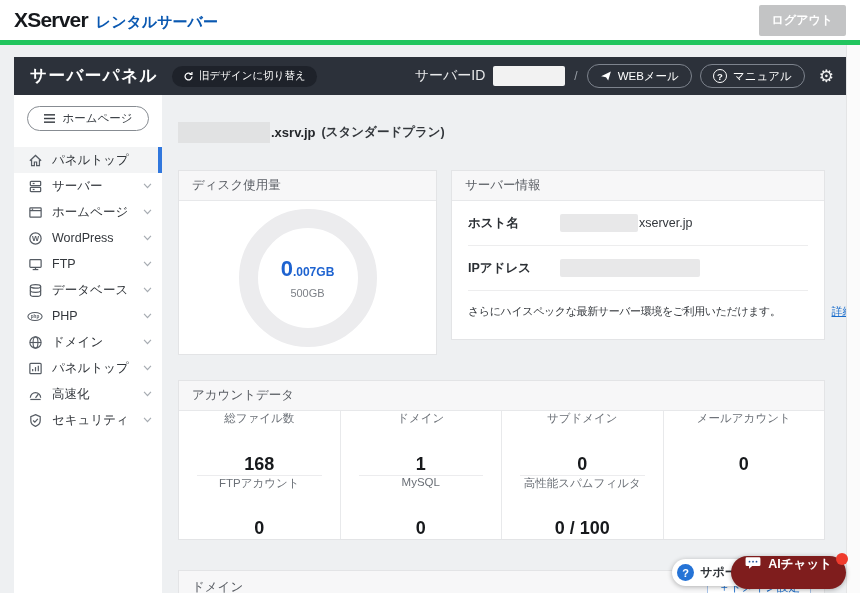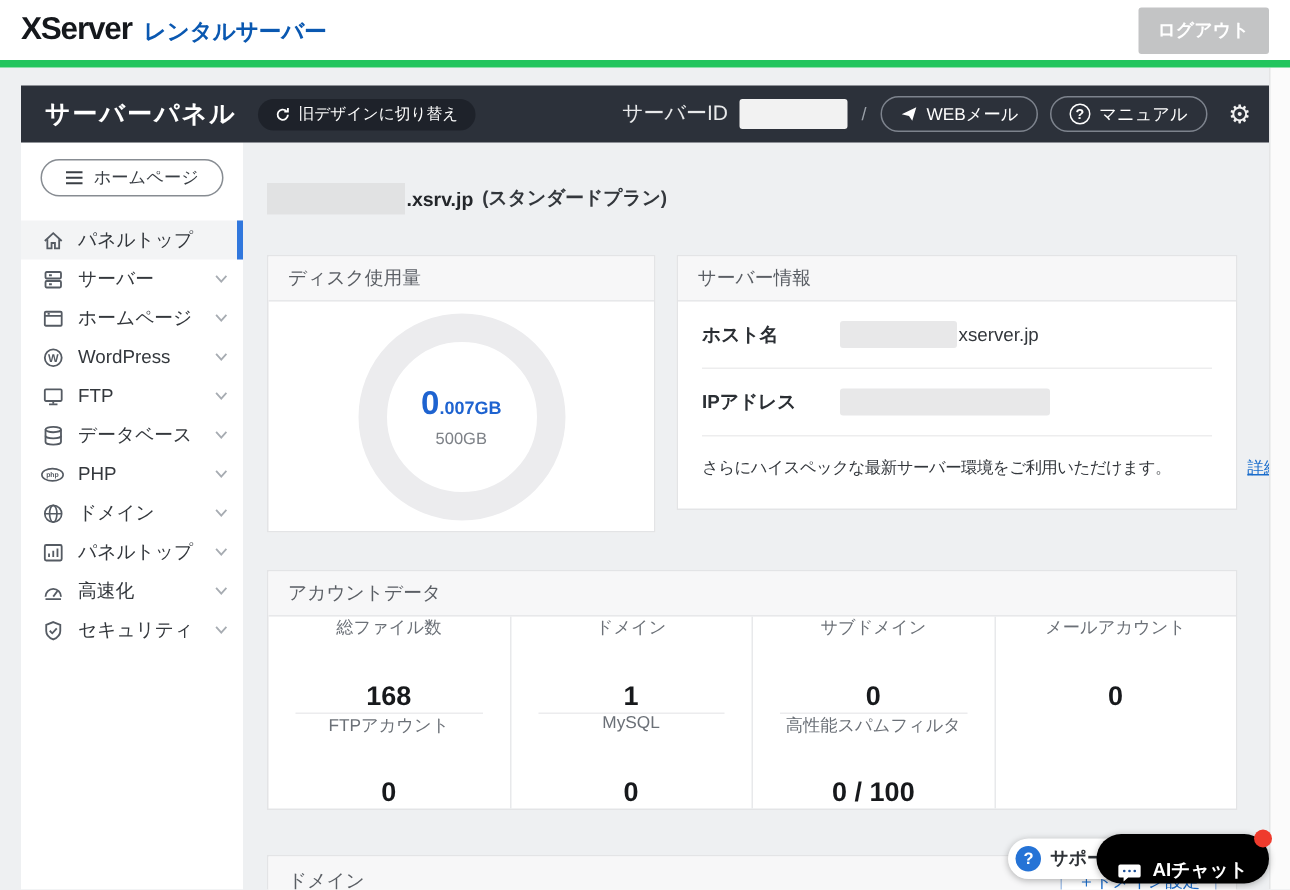--- a/index.html
+++ b/index.html
@@ -100,22 +100,22 @@
   .domain-action { border:1px solid #a9c4e8; color:#1a6dcc; font-size:11.5px; border-radius:3px;
     padding:5px 10px; background:#fff; cursor:pointer; font-family:inherit; white-space:nowrap; }
 
   
   .support-pill { position:absolute; right:98px; bottom:7px; height:27px; display:flex; align-items:center;
     gap:6px; background:#fff; border:none; border-radius:15px; padding:0 13px 0 5px;
     box-shadow:0 1px 5px rgba(0,0,0,.3); font-size:12px; font-weight:bold; color:#2f3338; z-index:10;
     cursor:pointer; font-family:inherit; }
   .q-badge { width:17px; height:17px; border-radius:50%; background:#2573d6; color:#fff; font-size:11px;
     font-weight:bold; display:flex; align-items:center; justify-content:center; flex:none; }
-  .ai-pill { position:absolute; right:14px; bottom:4px; height:33px; display:flex; align-items:flex-end; gap:7px;
-    background:#000000; border:none; border-radius:17px; padding:0 14px; color:#fff; font-size:12.5px;
+  .ai-pill { position:absolute; right:14px; bottom:4px; height:33px; display:flex; align-items:flex-start; gap:7px;
+    background:#7f1d1d; border:none; border-radius:17px; padding:0 14px; color:#fff; font-size:12.5px;
     font-weight:bold; box-shadow:0 1px 5px rgba(0,0,0,.3); z-index:10; cursor:pointer; font-family:inherit; }
   .ai-dot { position:absolute; top:-3px; right:-2px; width:12px; height:12px; border-radius:50%;
     background:#ef3b2d; }
 </style>
 </head>
 <body>
 
 <header class="topbar">
   <div class="logo">
     <span class="logo-x">XServer</span>

